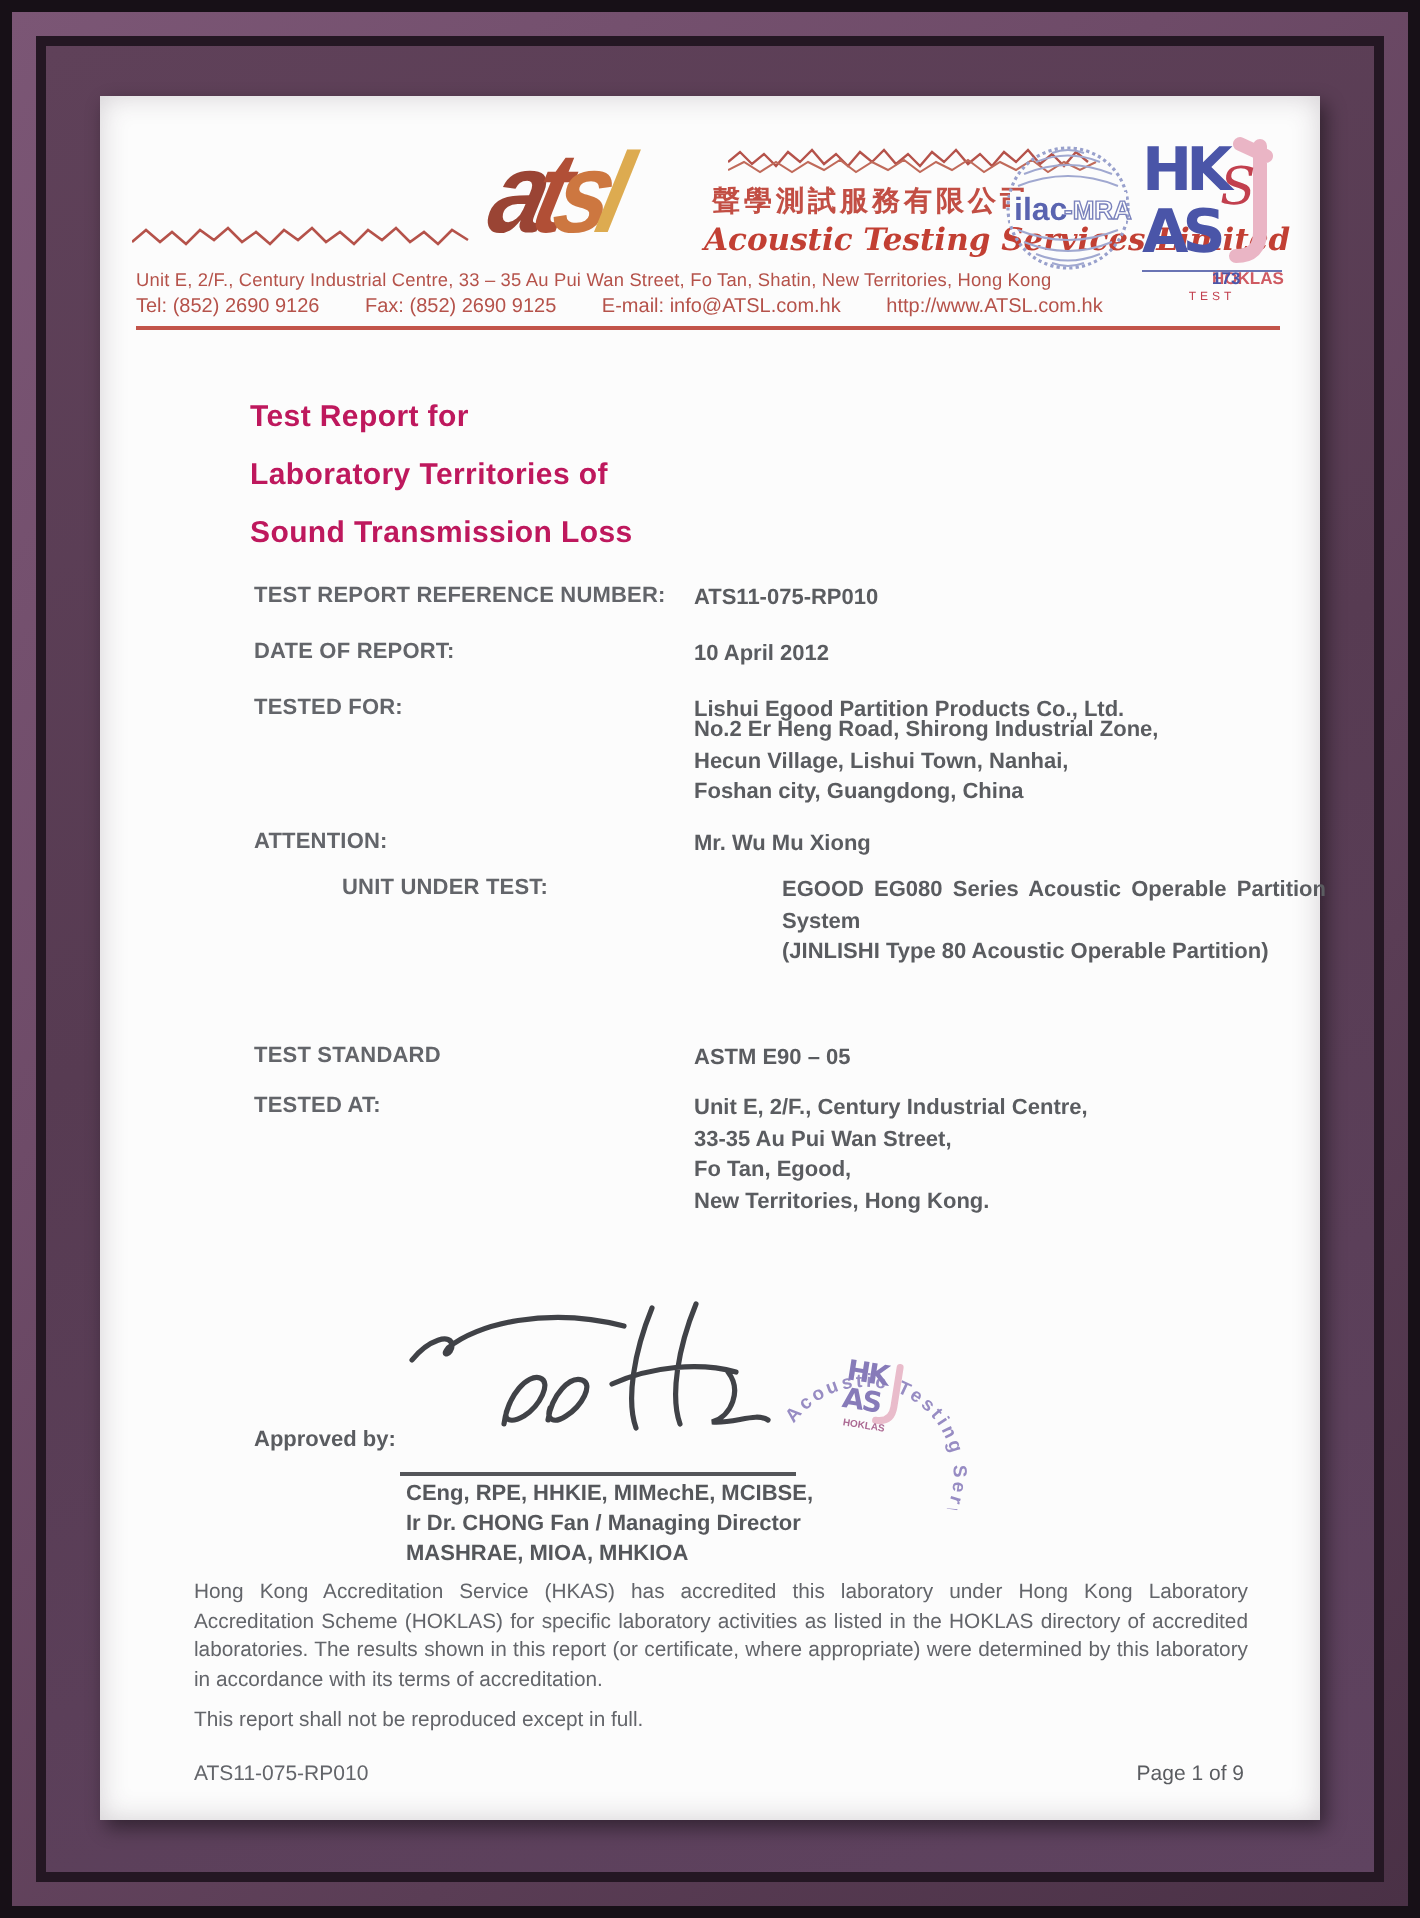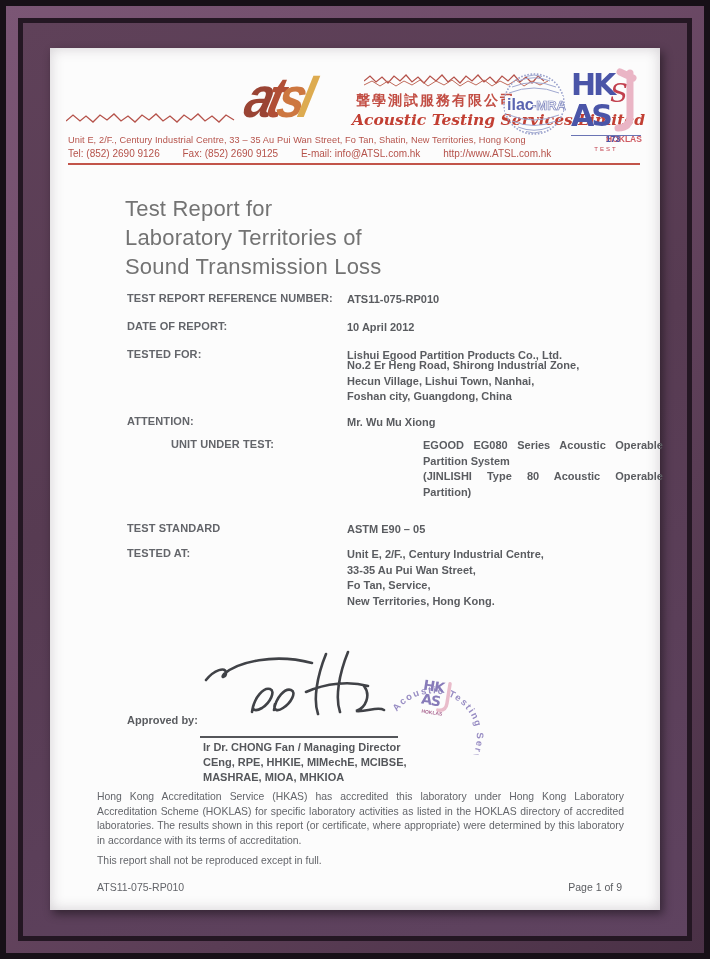--- a/index.html
+++ b/index.html
@@ -36,27 +36,27 @@
   .addr2{left:18px;top:100px;font-size:10px;color:#b5524a;white-space:nowrap;}
   .addr2 span{position:static;margin-right:20px;}
   .red-rule{left:18px;top:115px;width:572px;height:2px;background:#c2544a;}
   .ilac{left:452px;top:24px;}
   .hkas{left:520px;top:20px;}
   .hoklas-line{left:521px;top:86px;width:70px;text-align:center;font-size:8.5px;font-weight:bold;
     color:#cf5a62;border-bottom:1px solid #6a74b4;padding-bottom:1px;white-space:nowrap;}
   .hoklas-line b{color:#4a55a8;}
   .hoklas-sub{left:521px;top:98px;width:70px;text-align:center;font-size:6px;color:#c2404e;letter-spacing:2px;}
   
-  .title{left:75px;top:146px;font-size:22px;font-weight:normal;color:#737373;line-height:29px;letter-spacing:.2px;}
+  .title{left:75px;top:146px;font-size:15px;font-weight:bold;color:#be185d;line-height:29px;letter-spacing:.2px;}
   .title div{position:static;}
   
   .lab{font-size:11px;font-weight:bold;color:#63656a;letter-spacing:.1px;left:77px;white-space:nowrap;}
   .val{font-size:11px;font-weight:bold;color:#5a5c60;left:297px;width:272px;line-height:15.5px;}
   .val div{position:static;}
-  .just{text-align:justify;margin-left:32px;}
+  .just{text-align:justify;}
   .t-ref{top:244px;}      .t-date{top:272px;}
   .t-for{top:300px;}      .t-addr{top:310px;}
   .t-att{top:367px;}      .t-uut{top:390px;padding-left:44px;}
   .t-std{top:474px;}      .t-at{top:499px;}
   .uut-p2{margin-top:0;}
   
   .approved-by{left:77px;top:666px;font-size:11px;font-weight:bold;color:#5a5c60;}
   .sig{left:146px;top:598px;}
   .sig-line{left:150px;top:688px;width:198px;height:0;border-top:2px solid #54565a;}
   .approver{left:153px;top:692px;font-size:11px;font-weight:bold;color:#55575b;line-height:15px;}
@@ -154,21 +154,21 @@
       <div class="just uut-p2">(JINLISHI Type 80 Acoustic Operable Partition)</div>
     </div>
 
     <div class="lab t-std">TEST STANDARD</div>
     <div class="val t-std">ASTM E90 – 05</div>
 
     <div class="lab t-at">TESTED AT:</div>
     <div class="val t-at">
       <div>Unit E, 2/F., Century Industrial Centre,</div>
       <div>33-35 Au Pui Wan Street,</div>
-      <div>Fo Tan, Service,</div>
+      <div>Fo Tan, Egood,</div>
       <div>New Territories, Hong Kong.</div>
     </div>
 
     <svg class="sig" width="205" height="92" viewBox="0 0 205 92">
       <path d="M10,34 C18,24 30,20 30,27 C30,31 24,33 28,28 C42,16 78,7 116,17
                M56,66 c2,-15 12,-25 18,-23 c6,2 0,14 -8,19 c-7,4 -11,2 -8,-4
                M78,64 c2,-13 11,-22 17,-20 c6,2 0,13 -8,18 c-6,4 -10,2 -8,-4
                M130,8 c-9,22 -13,46 -8,60
                M152,6 c-9,22 -13,46 -8,60
                M110,46 c20,-9 44,-11 62,-6
@@ -184,22 +184,22 @@
       </text>
       <text x="36" y="48" font-family="DejaVu Sans, sans-serif" font-size="14" font-weight="900" letter-spacing="-1" fill="#7b6eb2">HK</text>
       <text x="36" y="62" font-family="DejaVu Sans, sans-serif" font-size="14" font-weight="900" letter-spacing="-1" fill="#7b6eb2">AS</text>
       <path d="M62,38 v20 q0,8 -8,8" fill="none" stroke="#e8b6c6" stroke-width="3.5" stroke-linecap="round"></path>
       <text x="38" y="71" font-family="Liberation Sans, sans-serif" font-size="5" font-weight="bold" fill="#a35a88">HOKLAS</text>
     </svg>
 
     <div class="approved-by">Approved by:</div>
     <div class="sig-line"></div>
     <div class="approver">
+      <div>CEng, RPE, HHKIE, MIMechE, MCIBSE,</div>
       <div>Ir Dr. CHONG Fan / Managing Director</div>
-      <div>CEng, RPE, HHKIE, MIMechE, MCIBSE,</div>
       <div>MASHRAE, MIOA, MHKIOA</div>
     </div>
 
     <div class="accred">Hong Kong Accreditation Service (HKAS) has accredited this laboratory under Hong Kong Laboratory Accreditation Scheme (HOKLAS) for specific laboratory activities as listed in the HOKLAS directory of accredited laboratories. The results shown in this report (or certificate, where appropriate) were determined by this laboratory in accordance with its terms of accreditation.</div>
     <div class="repro">This report shall not be reproduced except in full.</div>
     <div class="repnum">ATS11-075-RP010</div>
     <div class="pageno">Page 1 of 9</div>
 
   </div>
 </div>

